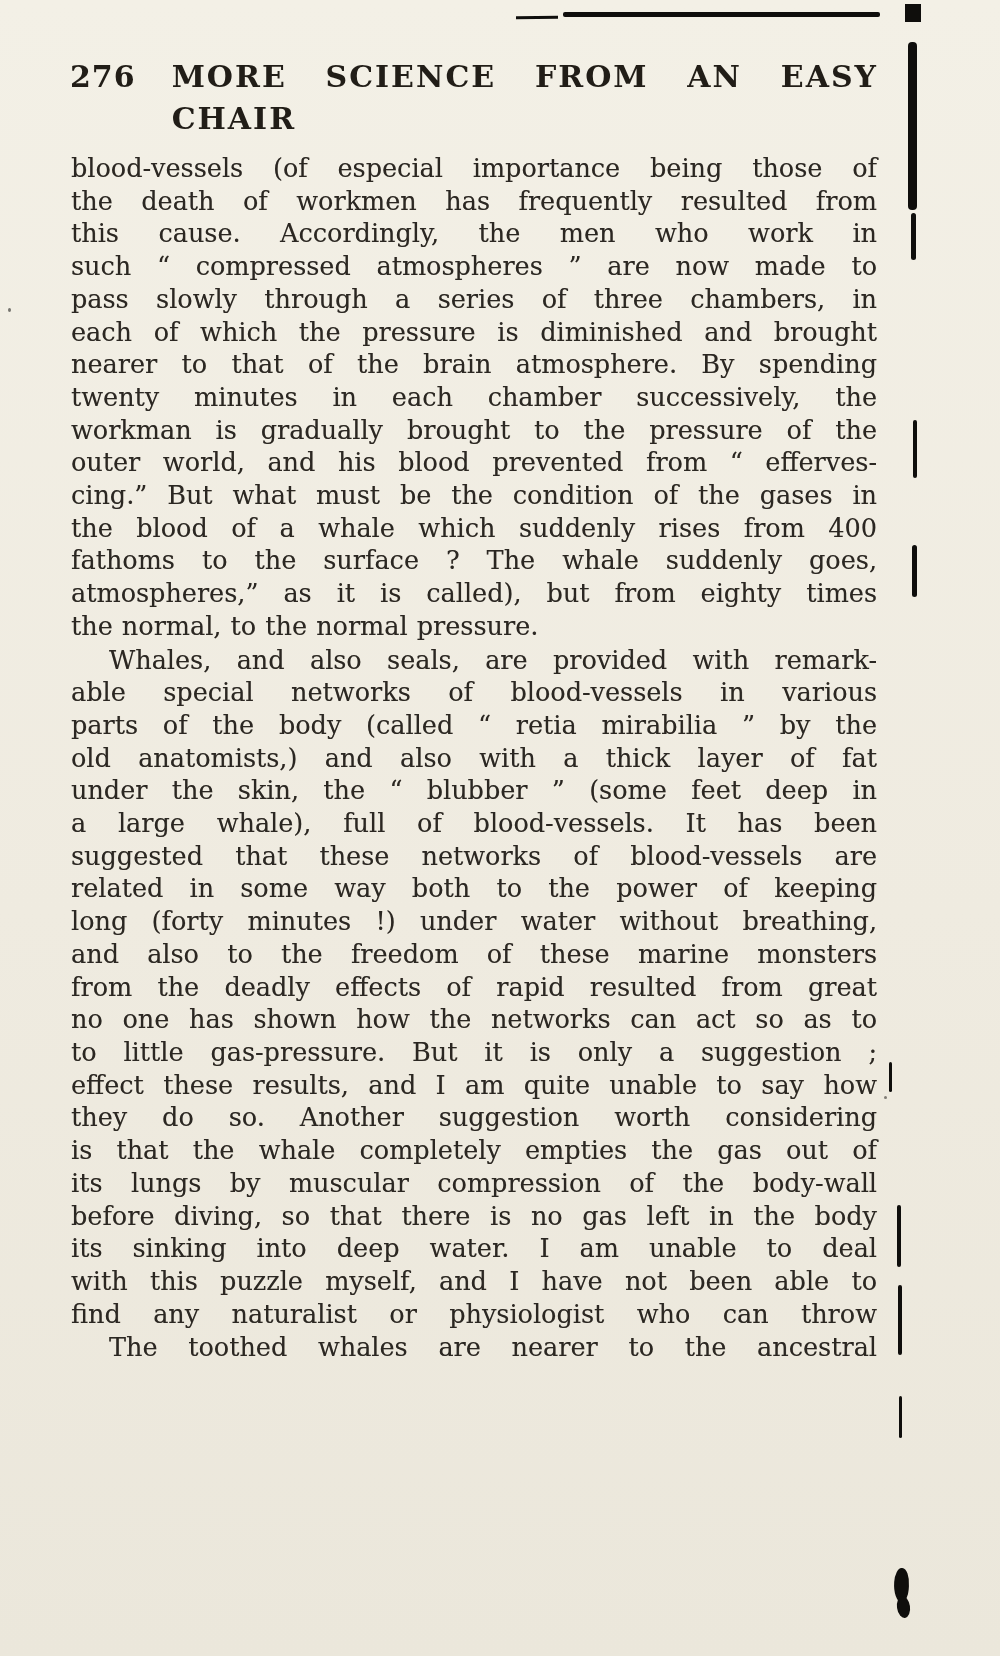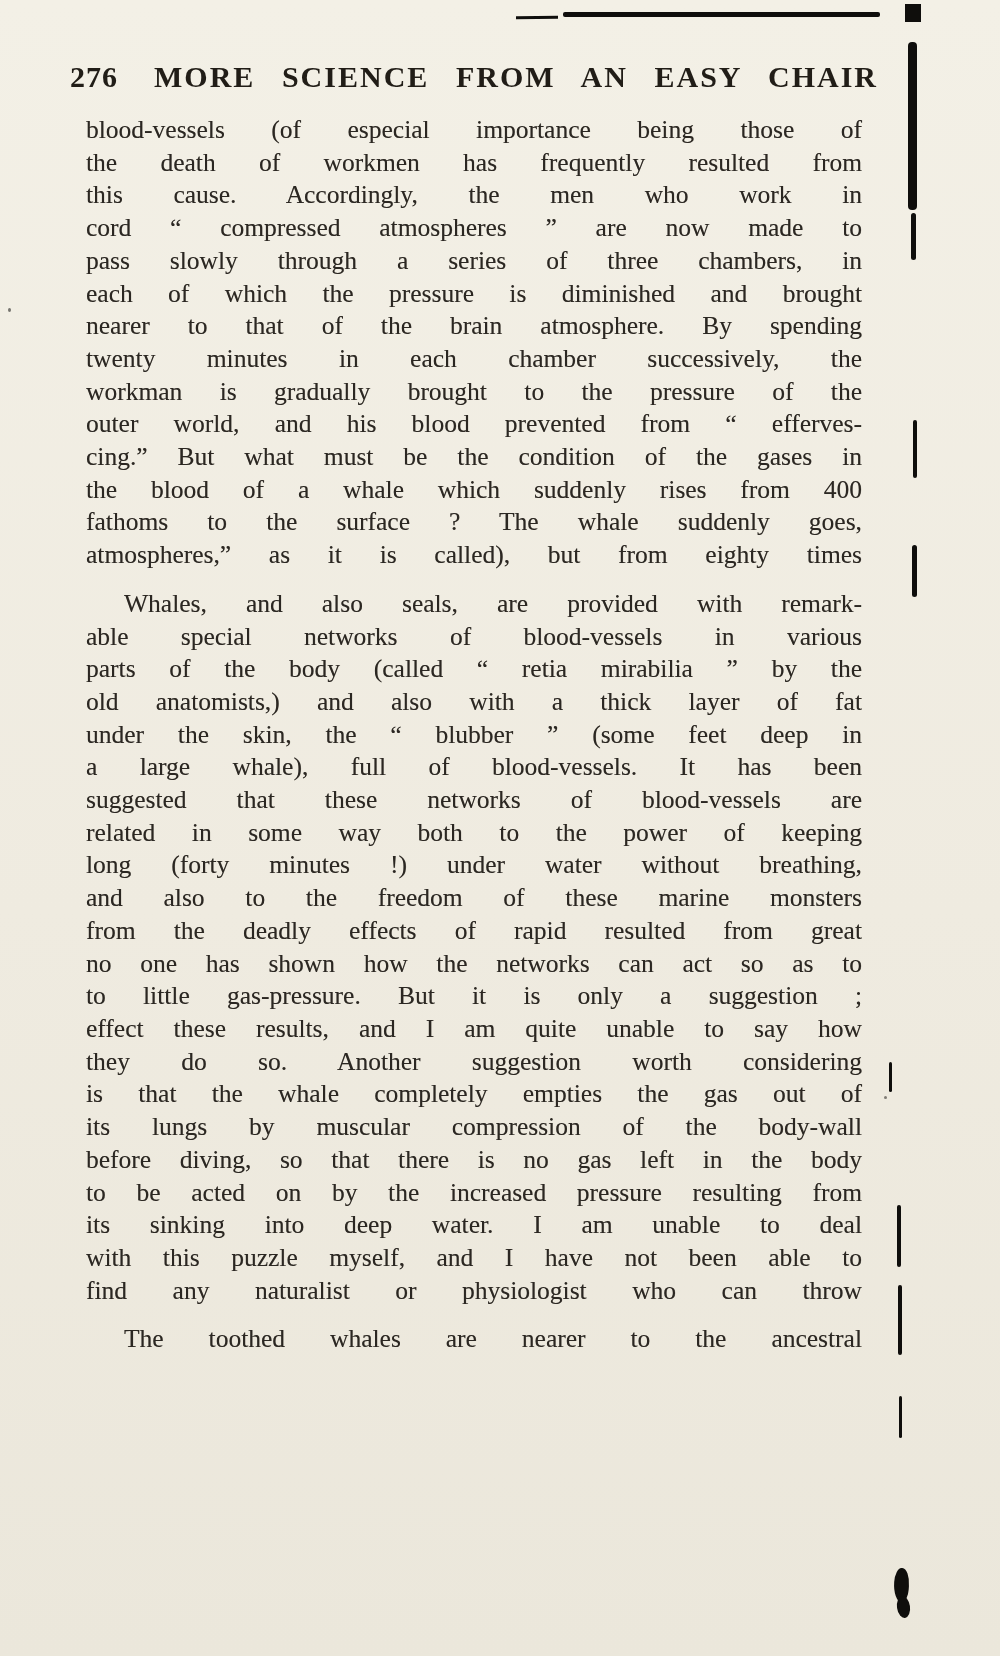--- a/index.html
+++ b/index.html
@@ -9,21 +9,20 @@
     overflow: hidden;
     position: relative;
     background: #efebe0;
     font-family: "DejaVu Serif", "Liberation Serif", serif;
     color: #2b2722;
   }
   .page {
     position: absolute;
     inset: 0;
     background: linear-gradient(180deg, #f3f0e6 0%, #efebe0 55%, #ebe7db 100%);
-    font-family: Liberation Serif, serif;
   }
   .page-header {
     display: flex;
     align-items: baseline;
     margin: 56px 122px 0 70px;
     font-weight: 700;
     color: #211d17;
     font-size: 30px;
     line-height: 42px;
     white-space: nowrap;
@@ -38,21 +37,21 @@
     text-align-last: justify;
     letter-spacing: 2px;
     white-space: normal;
   }
   .text-block {
     margin: 12px 122px 0 70px;
     font-size: 25.5px;
     line-height: 32.7px;
     text-shadow: 0.2px 0.2px 0 rgba(43, 38, 30, 0.35);
   }
-  .paragraph { margin: 16px; }
+  .paragraph { margin: 1px; }
   .line {
     text-align: justify;
     text-align-last: justify;
     word-spacing: 1px;
   }
   .line.indent { text-indent: 38px; }
   .line.last { text-align-last: left; }
   .artifact {
     position: absolute;
     background: #0f0e0c;
@@ -97,52 +96,52 @@
   <header class="page-header">
     <span class="page-number">276</span>
     <span class="running-title">MORE SCIENCE FROM AN EASY CHAIR</span>
   </header>
 
   <main class="text-block">
       <div class="paragraph">
         <div class="line">blood-vessels (of especial importance being those of</div>
         <div class="line">the death of workmen has frequently resulted from</div>
         <div class="line">this cause. Accordingly, the men who work in</div>
-        <div class="line">cord “ compressed atmospheres ” are now made to</div>
+        <div class="line">such “ compressed atmospheres ” are now made to</div>
         <div class="line">pass slowly through a series of three chambers, in</div>
         <div class="line">each of which the pressure is diminished and brought</div>
         <div class="line">nearer to that of the brain atmosphere. By spending</div>
         <div class="line">twenty minutes in each chamber successively, the</div>
         <div class="line">workman is gradually brought to the pressure of the</div>
         <div class="line">outer world, and his blood prevented from “ efferves-</div>
         <div class="line">cing.” But what must be the condition of the gases in</div>
         <div class="line">the blood of a whale which suddenly rises from 400</div>
         <div class="line">fathoms to the surface ? The whale suddenly goes,</div>
         <div class="line">atmospheres,” as it is called), but from eighty times</div>
+        <div class="line last">the normal, to the normal pressure.</div>
       </div>
       <div class="paragraph">
         <div class="line indent">Whales, and also seals, are provided with remark-</div>
         <div class="line">able special networks of blood-vessels in various</div>
         <div class="line">parts of the body (called “ retia mirabilia ” by the</div>
         <div class="line">old anatomists,) and also with a thick layer of fat</div>
         <div class="line">under the skin, the “ blubber ” (some feet deep in</div>
         <div class="line">a large whale), full of blood-vessels. It has been</div>
         <div class="line">suggested that these networks of blood-vessels are</div>
         <div class="line">related in some way both to the power of keeping</div>
         <div class="line">long (forty minutes !) under water without breathing,</div>
         <div class="line">and also to the freedom of these marine monsters</div>
         <div class="line">from the deadly effects of rapid resulted from great</div>
         <div class="line">no one has shown how the networks can act so as to</div>
         <div class="line">to little gas-pressure. But it is only a suggestion ;</div>
         <div class="line">effect these results, and I am quite unable to say how</div>
         <div class="line">they do so. Another suggestion worth considering</div>
         <div class="line">is that the whale completely empties the gas out of</div>
         <div class="line">its lungs by muscular compression of the body-wall</div>
         <div class="line">before diving, so that there is no gas left in the body</div>
-        <div class="line">to be acted on by the increased pressure resulting from</div>
         <div class="line">its sinking into deep water. I am unable to deal</div>
         <div class="line">with this puzzle myself, and I have not been able to</div>
         <div class="line">find any naturalist or physiologist who can throw</div>
       </div>
       <div class="paragraph">
         <div class="line indent">The toothed whales are nearer to the ancestral</div>
       </div>
     </main>
 
 </div>

